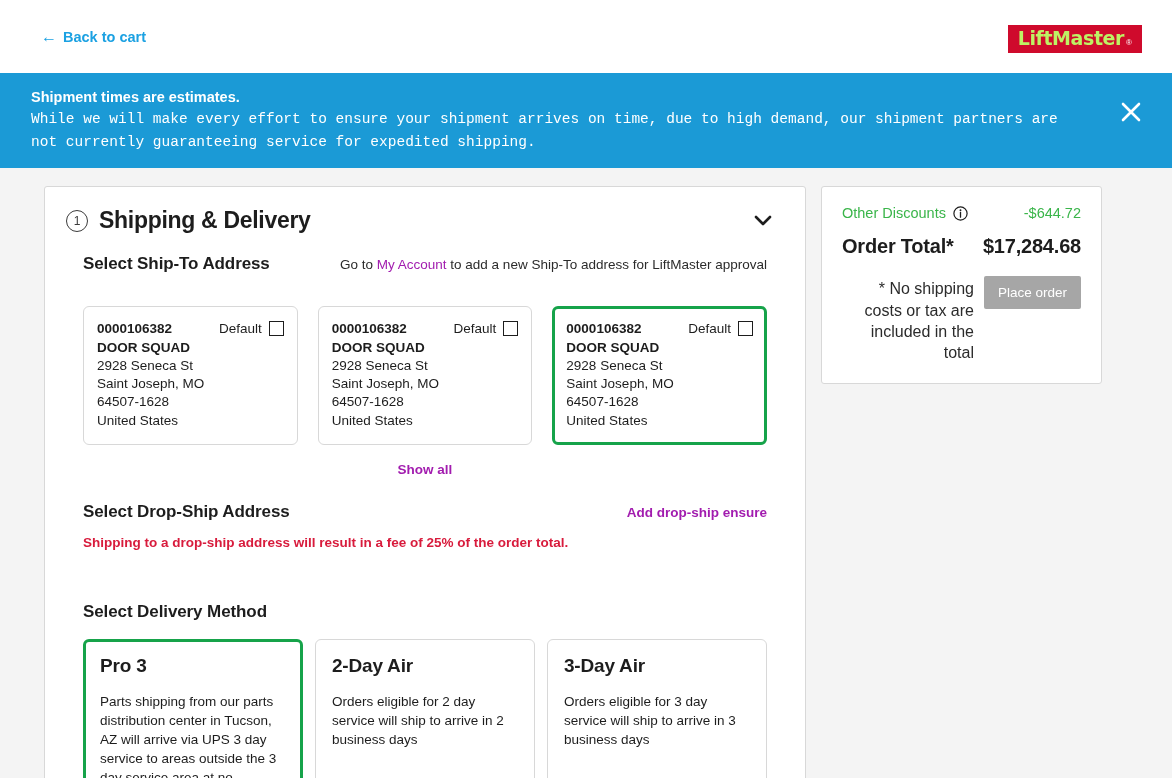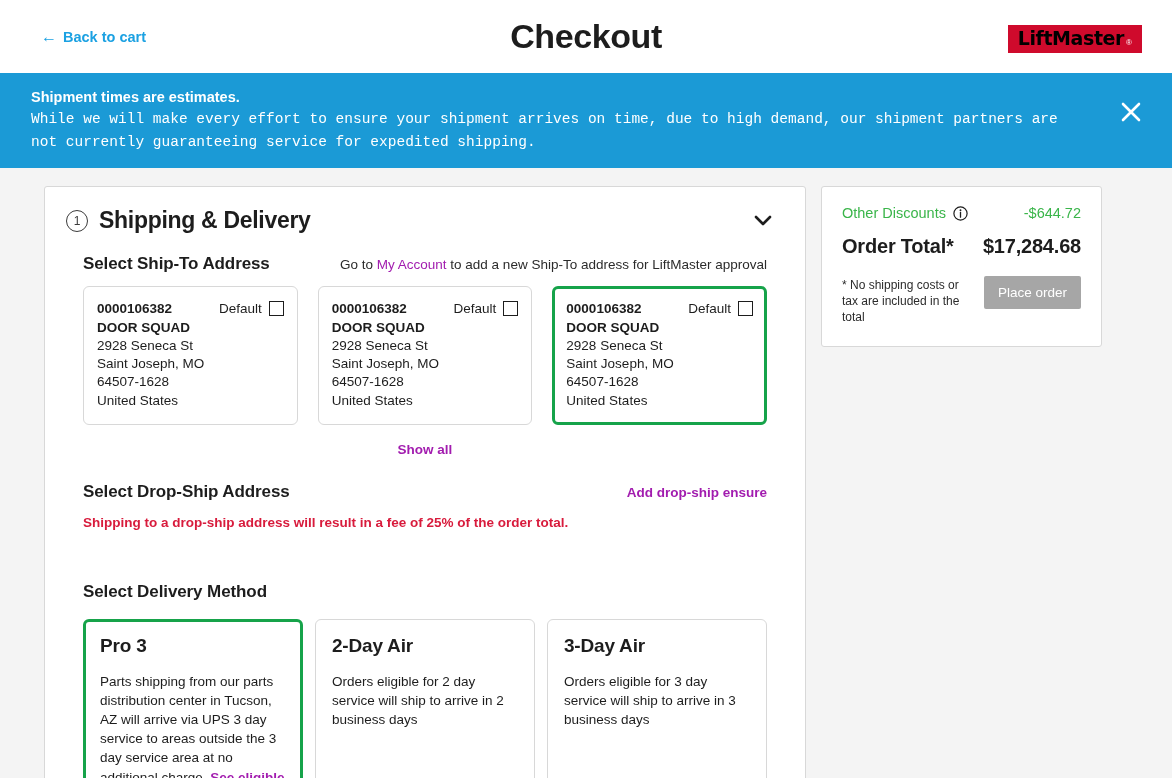--- a/index.html
+++ b/index.html
@@ -62,21 +62,21 @@
     position: absolute;
     right: 30px;
     top: 25px;
     background: #cf0a2c;
     padding: 4px 10px 5px 10px;
     display: flex;
     align-items: baseline;
     gap: 0px;
   }
   .logo-text {
-    color: #000000;
+    color: #bef264;
     font-size: 19px;
     font-weight: bold;
     letter-spacing: -0.4px;
     font-family: "DejaVu Sans", sans-serif;
     line-height: 1;
   }
   .logo-tm {
     color: #ffffff;
     font-size: 8px;
     margin-left: 2px;
@@ -188,21 +188,21 @@
     color: #a21caf;
     text-decoration: none;
     cursor: pointer;
   }
   .link-bold { font-weight: bold; }
 
   
   .address-grid {
     display: flex;
     gap: 20px;
-    margin-top: 12px;
+    margin-top: 32px;
   }
   .address-card {
     flex: 1 1 0;
     background: #ffffff;
     border: 1px solid #d8d8d8;
     border-radius: 6px;
     padding: 13px 13px 14px 13px;
     min-height: 129px;
     cursor: pointer;
   }
@@ -344,25 +344,26 @@
     letter-spacing: -0.2px;
   }
   .summary-foot {
     display: flex;
     align-items: flex-start;
     justify-content: space-between;
     margin-top: 18px;
     gap: 10px;
   }
   .foot-note {
-    font-size: 12px;
+    font-size: 16px;
     line-height: 1.33;
     color: #2b2b2b;
     padding-top: 2px;
     max-width: 140px;
+    text-align: right;
   }
   .place-order-btn {
     background: #a6a6a6;
     color: #ffffff;
     border: none;
     border-radius: 2px;
     font-size: 13.5px;
     font-family: "Liberation Sans", sans-serif;
     padding: 9px 14px;
     cursor: pointer;
@@ -370,21 +371,20 @@
   }
 </style>
 </head>
 <body>
 
 <div class="header">
   <a class="back-link">
     <span class="back-arrow">←</span>
     <span>Back to cart</span>
   </a>
-  <div class="page-title">Checkout</div>
   <div class="logo">
     <span class="logo-text">LiftMaster</span>
     <span class="logo-tm">®</span>
   </div>
 </div>
 
 <div class="banner">
   <div class="banner-title">Shipment times are estimates.</div>
   <div class="banner-body">While we will make every effort to ensure your shipment arrives on time, due to high demand, our shipment partners are not currently guaranteeing service for expedited shipping.</div>
   <div class="banner-close">

